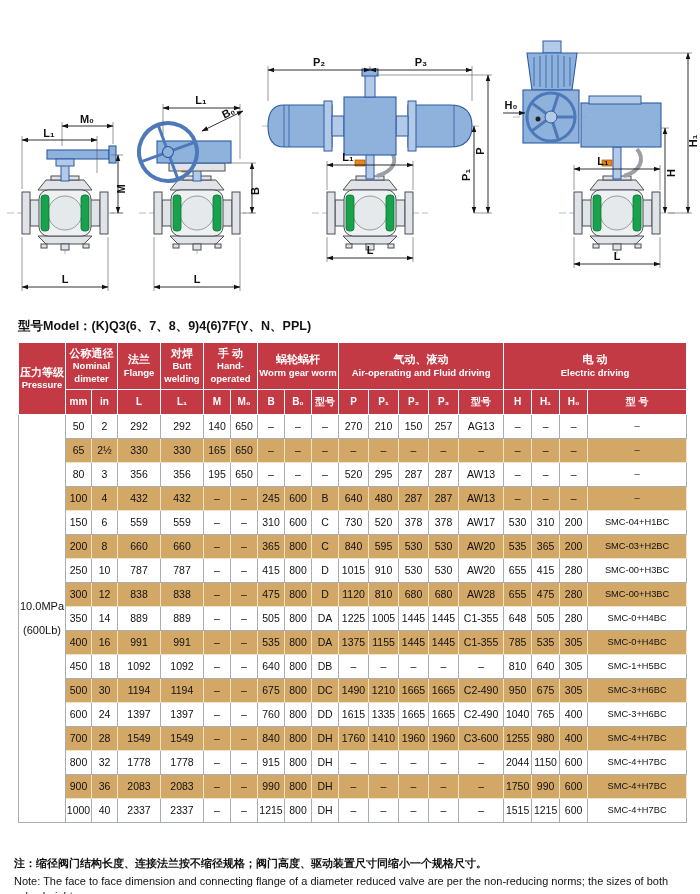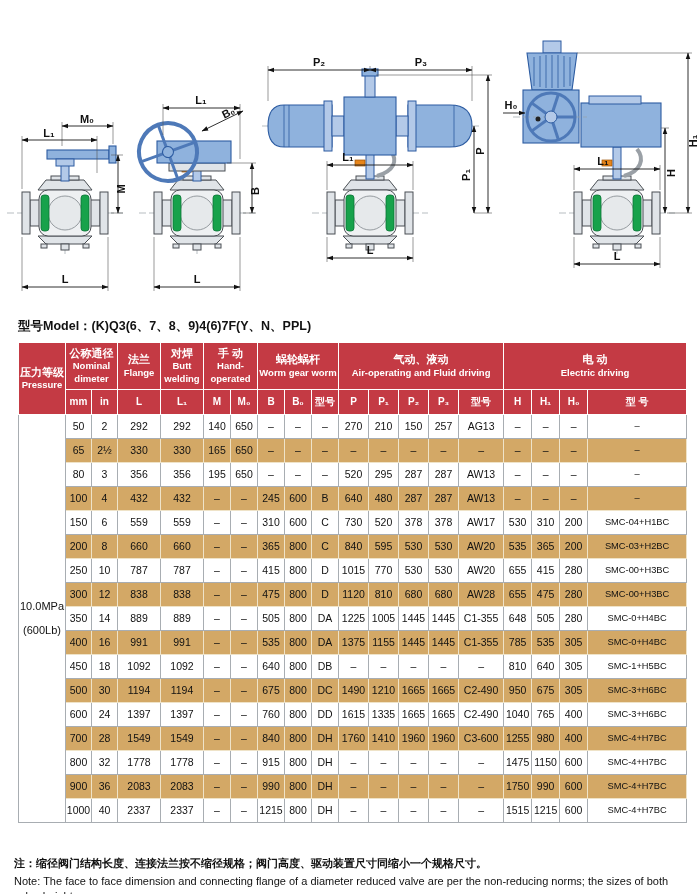--- a/index.html
+++ b/index.html
@@ -429,21 +429,21 @@
           <td>250</td>
           <td>10</td>
           <td>787</td>
           <td>787</td>
           <td>–</td>
           <td>–</td>
           <td>415</td>
           <td>800</td>
           <td>D</td>
           <td>1015</td>
-          <td>770</td>
+          <td>910</td>
           <td>530</td>
           <td>530</td>
           <td>AW20</td>
           <td>655</td>
           <td>415</td>
           <td>280</td>
           <td>SMC-00+H3BC</td>
         </tr>
         <tr class="alt">
           <td>300</td>
@@ -593,21 +593,21 @@
           <td>–</td>
           <td>–</td>
           <td>915</td>
           <td>800</td>
           <td>DH</td>
           <td>–</td>
           <td>–</td>
           <td>–</td>
           <td>–</td>
           <td>–</td>
-          <td>1475</td>
+          <td>2044</td>
           <td>1150</td>
           <td>600</td>
           <td>SMC-4+H7BC</td>
         </tr>
         <tr class="alt">
           <td>900</td>
           <td>36</td>
           <td>2083</td>
           <td>2083</td>
           <td>–</td>

